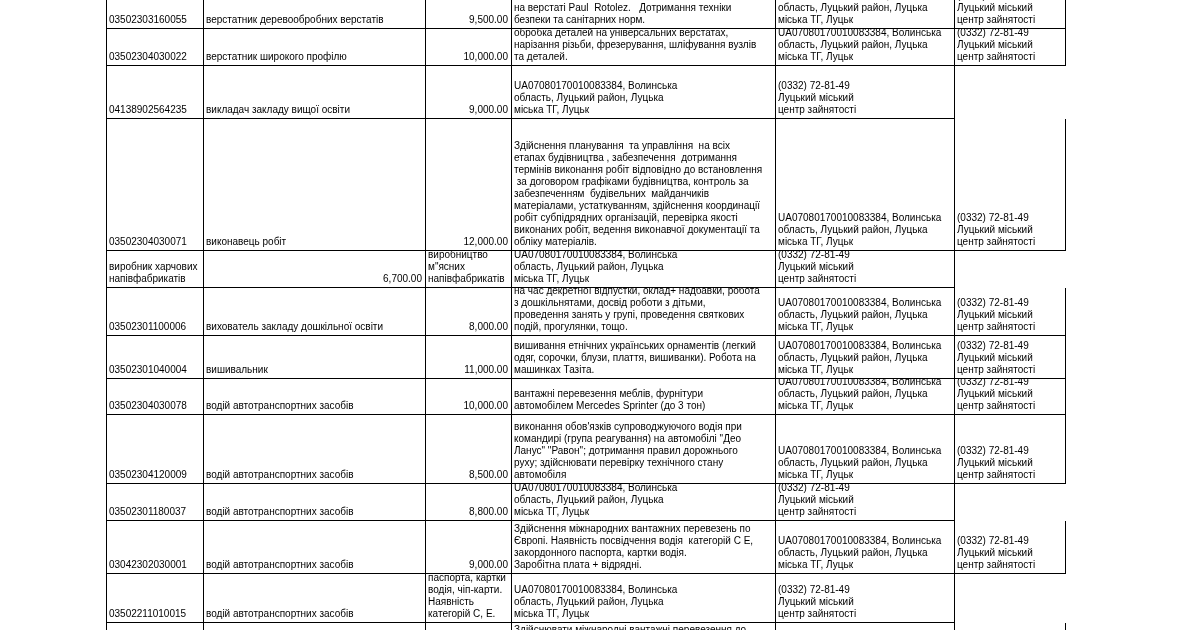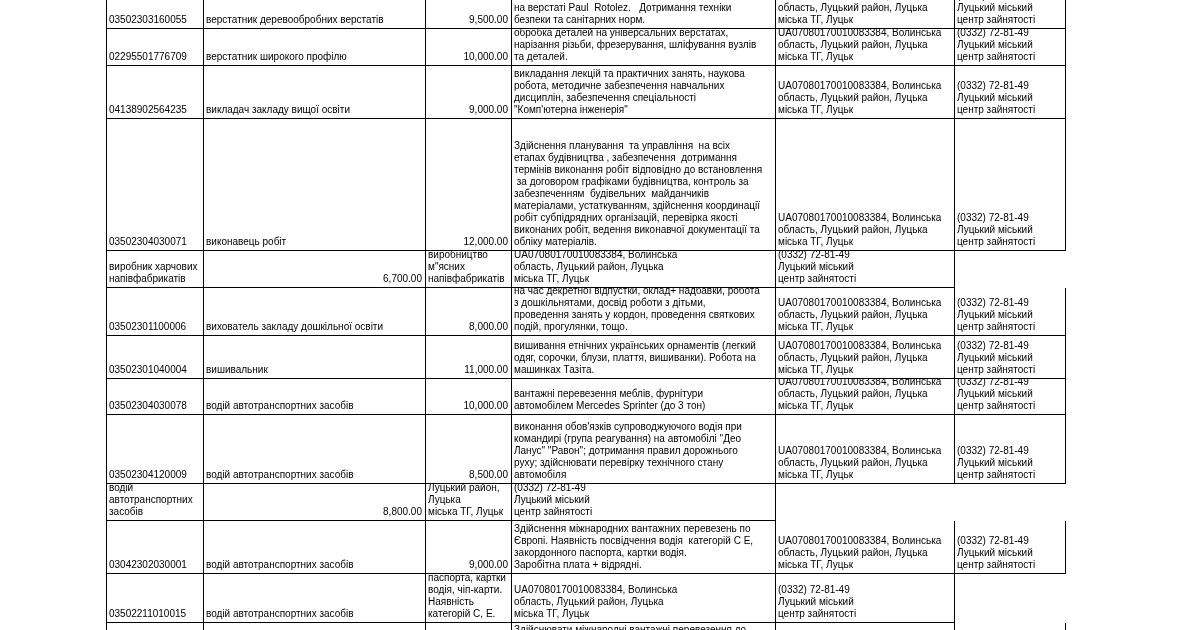--- a/index.html
+++ b/index.html
@@ -53,41 +53,37 @@
         <div class="cell col-description">на верстаті Paul  Rotolez.   Дотримання техніки
 безпеки та санітарних норм.</div>
         <div class="cell col-address">UA07080170010083384, Волинська
 область, Луцький район, Луцька
 міська ТГ, Луцьк</div>
         <div class="cell col-phone">(0332) 72-81-49
 Луцький міський
 центр зайнятості</div>
       </div>
       <div class="row" style="height: 37px;">
-        <div class="cell col-id">02295501776709</div>
+        <div class="cell col-id">03502304030022</div>
         <div class="cell col-title">верстатник широкого профілю</div>
         <div class="cell col-salary">10,000.00</div>
         <div class="cell col-description">обробка деталей на універсальних верстатах,
 нарізання різьби, фрезерування, шліфування вузлів
 та деталей.</div>
         <div class="cell col-address">UA07080170010083384, Волинська
 область, Луцький район, Луцька
 міська ТГ, Луцьк</div>
         <div class="cell col-phone">(0332) 72-81-49
 Луцький міський
 центр зайнятості</div>
       </div>
       <div class="row" style="height: 53px;">
         <div class="cell col-id">04138902564235</div>
         <div class="cell col-title">викладач закладу вищої освіти</div>
         <div class="cell col-salary">9,000.00</div>
-        <div class="cell col-description">викладання лекцій та практичних занять, наукова
-робота, методичне забезпечення навчальних
-дисциплін, забезпечення спеціальності
-"Комп'ютерна інженерія"</div>
         <div class="cell col-address">UA07080170010083384, Волинська
 область, Луцький район, Луцька
 міська ТГ, Луцьк</div>
         <div class="cell col-phone">(0332) 72-81-49
 Луцький міський
 центр зайнятості</div>
       </div>
       <div class="row" style="height: 132px;">
         <div class="cell col-id">03502304030071</div>
         <div class="cell col-title">виконавець робіт</div>
@@ -118,21 +114,21 @@
         <div class="cell col-phone">(0332) 72-81-49
 Луцький міський
 центр зайнятості</div>
       </div>
       <div class="row" style="height: 48px;">
         <div class="cell col-id">03502301100006</div>
         <div class="cell col-title">вихователь закладу дошкільної освіти</div>
         <div class="cell col-salary">8,000.00</div>
         <div class="cell col-description">на час декретної відпустки, оклад+ надбавки, робота
 з дошкільнятами, досвід роботи з дітьми,
-проведення занять у кордон, проведення святкових
+проведення занять у групі, проведення святкових
 подій, прогулянки, тощо.</div>
         <div class="cell col-address">UA07080170010083384, Волинська
 область, Луцький район, Луцька
 міська ТГ, Луцьк</div>
         <div class="cell col-phone">(0332) 72-81-49
 Луцький міський
 центр зайнятості</div>
       </div>
       <div class="row" style="height: 43px;">
         <div class="cell col-id">03502301040004</div>
@@ -171,20 +167,21 @@
 руху; здійснювати перевірку технічного стану
 автомобіля</div>
         <div class="cell col-address">UA07080170010083384, Волинська
 область, Луцький район, Луцька
 міська ТГ, Луцьк</div>
         <div class="cell col-phone">(0332) 72-81-49
 Луцький міський
 центр зайнятості</div>
       </div>
       <div class="row" style="height: 37px;">
+        <div class="cell col-id">03502301180037</div>
         <div class="cell col-title">водій автотранспортних засобів</div>
         <div class="cell col-salary">8,800.00</div>
         <div class="cell col-address">UA07080170010083384, Волинська
 область, Луцький район, Луцька
 міська ТГ, Луцьк</div>
         <div class="cell col-phone">(0332) 72-81-49
 Луцький міський
 центр зайнятості</div>
       </div>
       <div class="row" style="height: 53px;">

